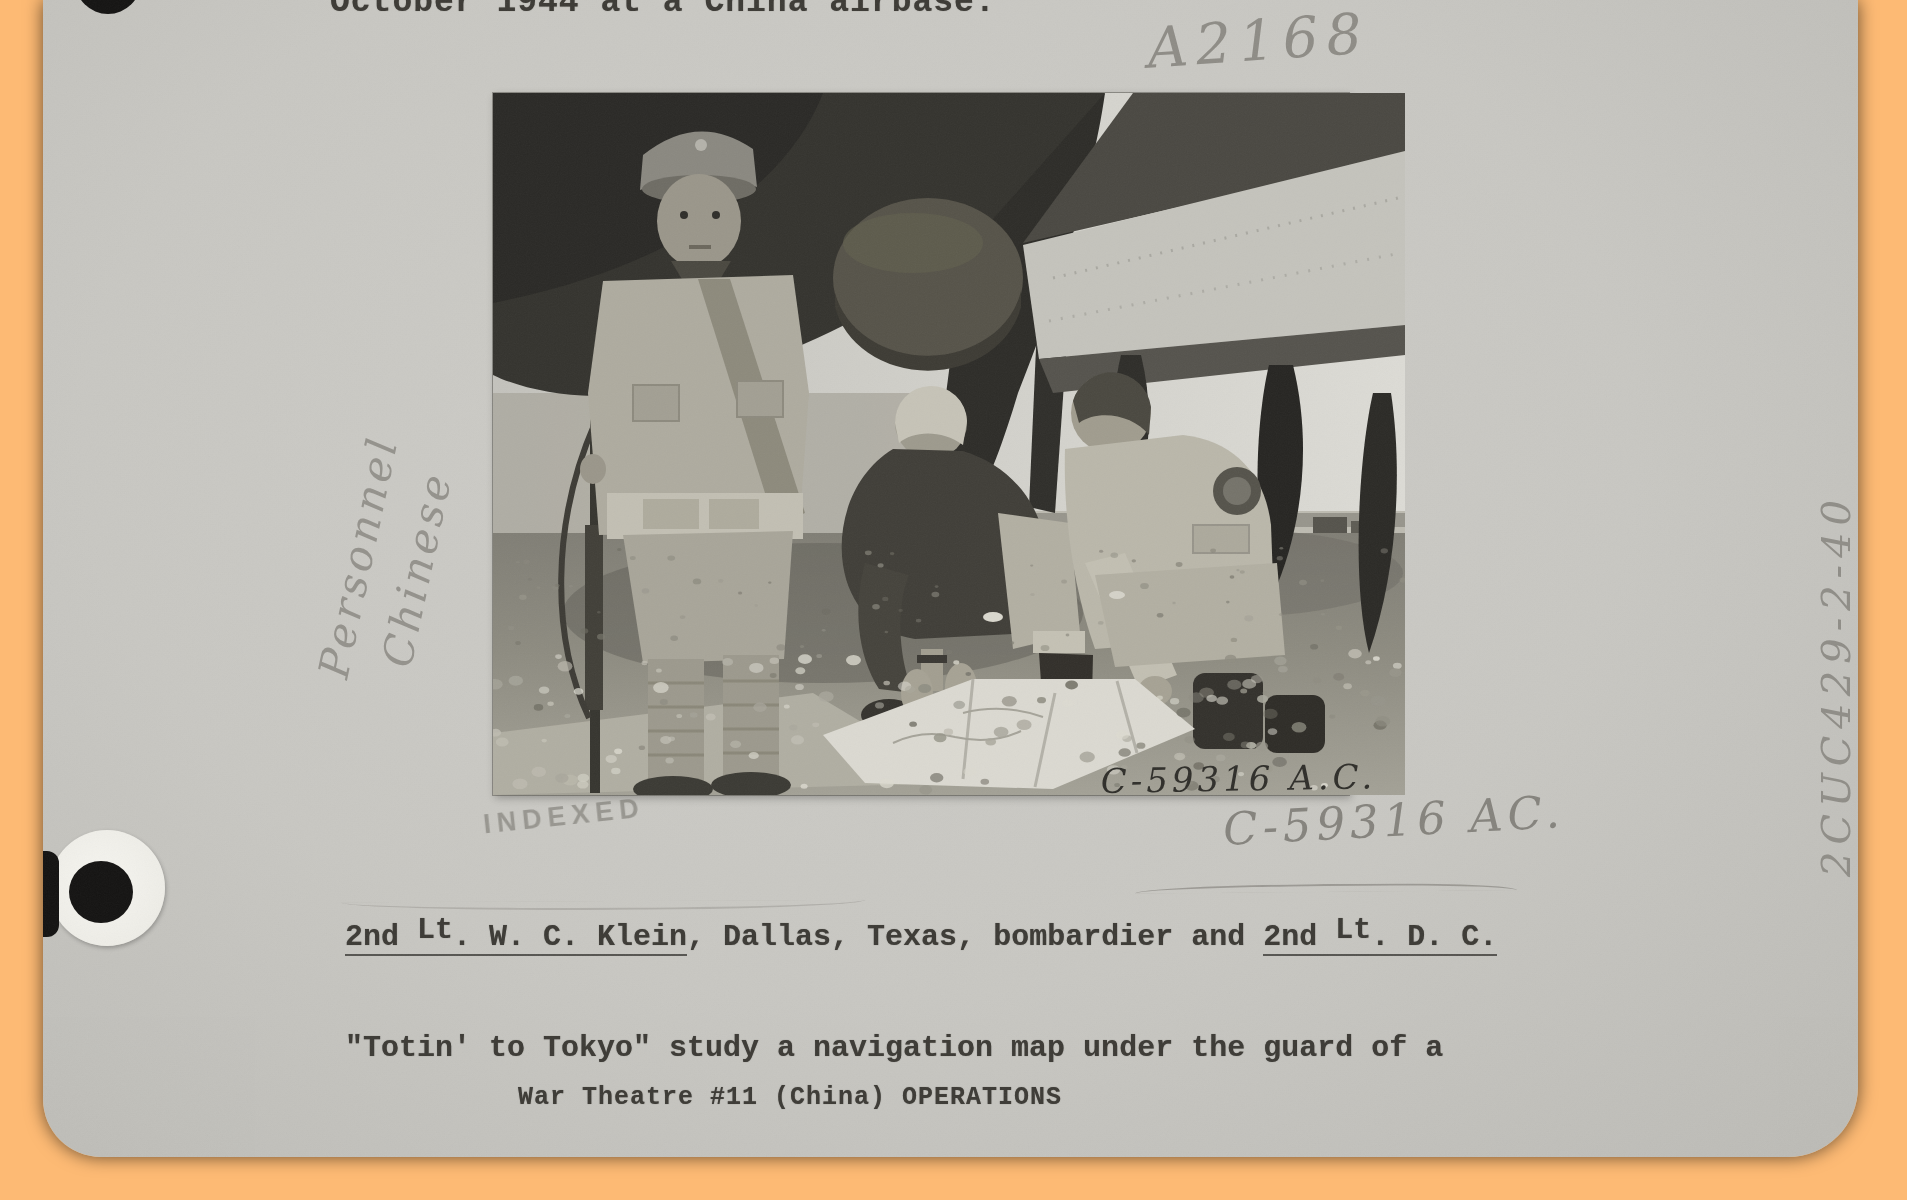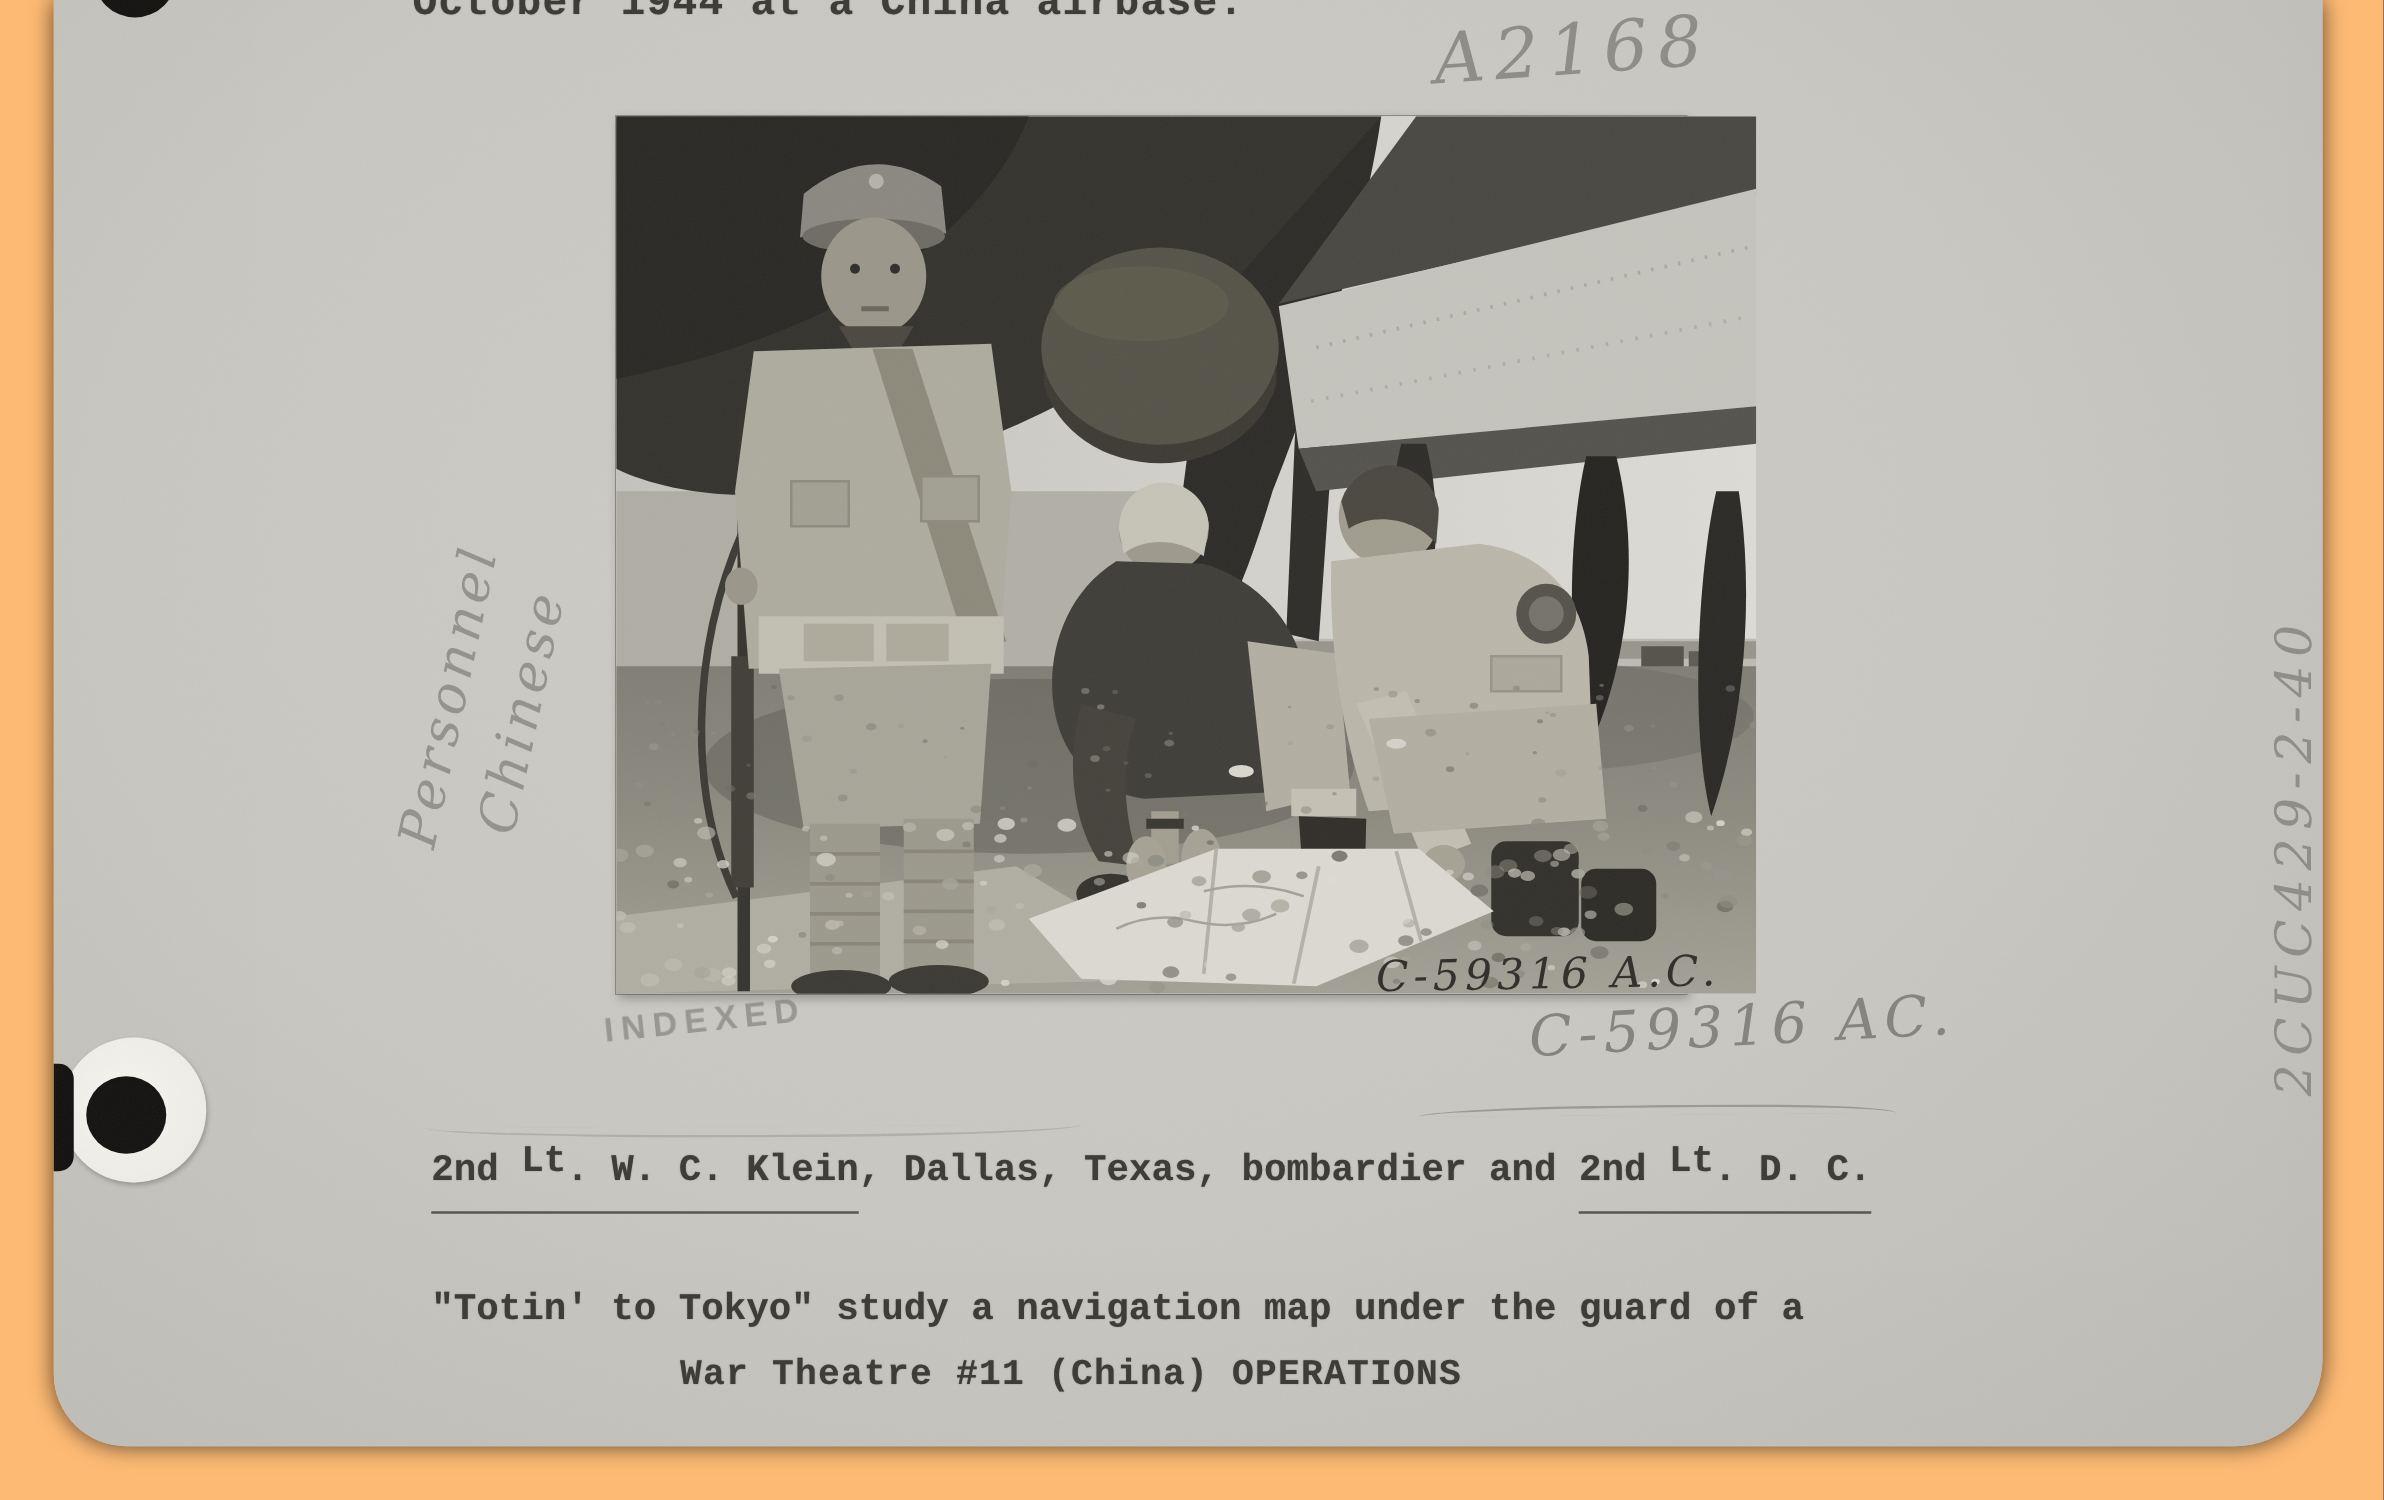--- a/index.html
+++ b/index.html
@@ -18,29 +18,29 @@
          transform:rotate(-4deg);color:#8e8c86;}
   .photo-wrap{position:absolute;left:450px;top:93px;width:856px;height:702px;
               box-shadow:0 0 0 1px rgba(70,68,62,.45),2px 3px 8px rgba(0,0,0,.28);}
   .stamp{position:absolute;left:440px;top:801px;font-family:"Liberation Sans",sans-serif;
          font-weight:bold;font-size:27px;letter-spacing:6px;color:rgba(112,110,102,.55);
          transform:rotate(-6deg);filter:blur(.6px);}
   .photo-id-hand{position:absolute;left:1180px;top:794px;font-size:45px;letter-spacing:5px;
                  transform:rotate(-3deg);color:#85837d;}
   .caption{position:absolute;left:302px;top:845px;font-size:30px;line-height:37px;}
   .caption .row{height:37px;}
-  .uline{border-bottom:2px solid rgba(58,56,52,.8);padding-bottom:15px;}
+  .uline{border-bottom:2px solid rgba(58,56,52,.8);padding-bottom:0;}
   .lt{position:relative;top:-7px;}
   .swoosh1{position:absolute;left:1092px;top:884px;width:382px;height:6px;
            border-top:2px solid rgba(140,138,132,.75);border-radius:50% 40% 0 0/100% 100% 0 0;
            transform:rotate(-.5deg);}
   .swoosh2{position:absolute;left:298px;top:901px;width:524px;height:7px;
            border-bottom:2px solid rgba(140,138,132,.4);border-radius:0 0 45% 55%/0 0 100% 100%;
            transform:rotate(-.3deg);}
-  .footer-line{position:absolute;left:501px;top:1083px;font-size:29px;letter-spacing:1px;text-align:center;}
+  .footer-line{position:absolute;left:475px;top:1083px;font-size:25px;letter-spacing:1px;text-align:center;}
   .left-note{position:absolute;left:185px;top:495px;width:340px;height:140px;
              transform:rotate(-78deg);font-size:42px;line-height:60px;letter-spacing:4px;
              color:#94928c;text-align:center;}
   .right-note{position:absolute;left:1465px;top:660px;width:660px;height:50px;
               transform:rotate(-90deg);font-size:40px;letter-spacing:7px;color:#8f8d87;
               text-align:center;}
   .hole-ring{position:absolute;left:6px;top:830px;width:116px;height:116px;border-radius:50%;
              background:radial-gradient(circle at 45% 45%, #f6f5f0 0%, #eeede7 70%, #dddcd5 100%);
              box-shadow:1px 2px 4px rgba(0,0,0,.25);}
   .hole-dark{position:absolute;left:26px;top:861px;width:64px;height:62px;border-radius:50%;

